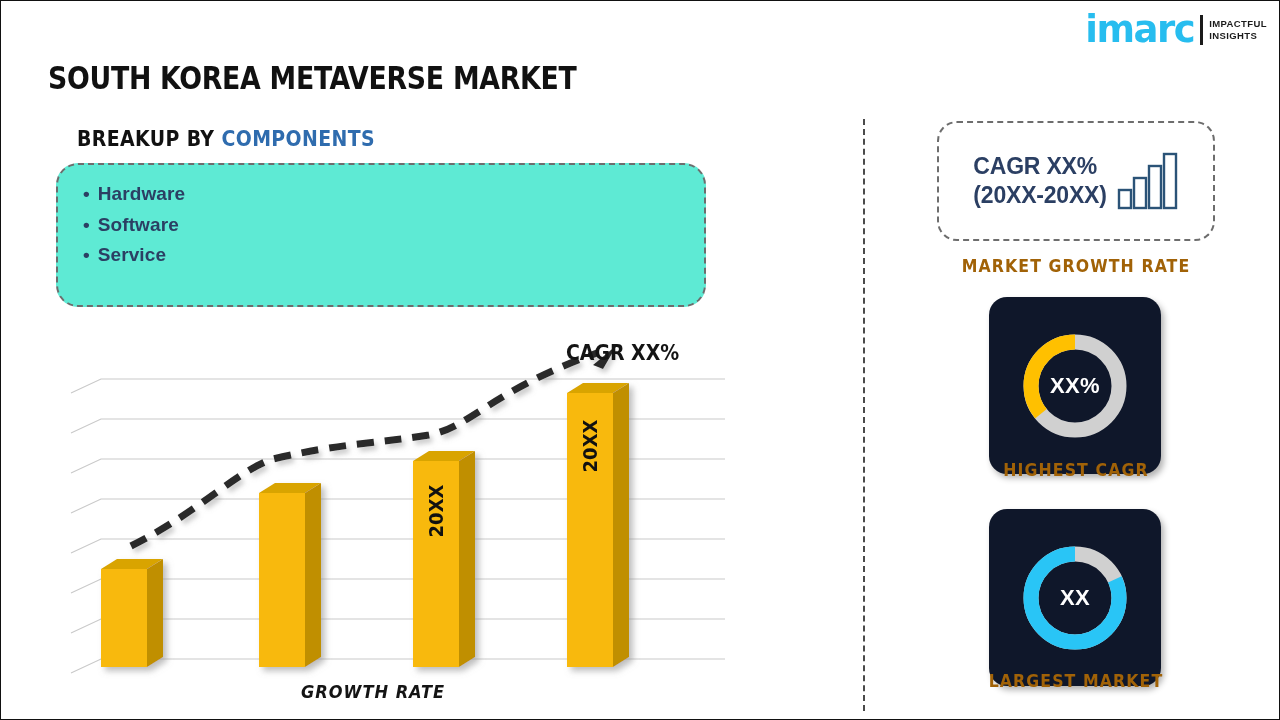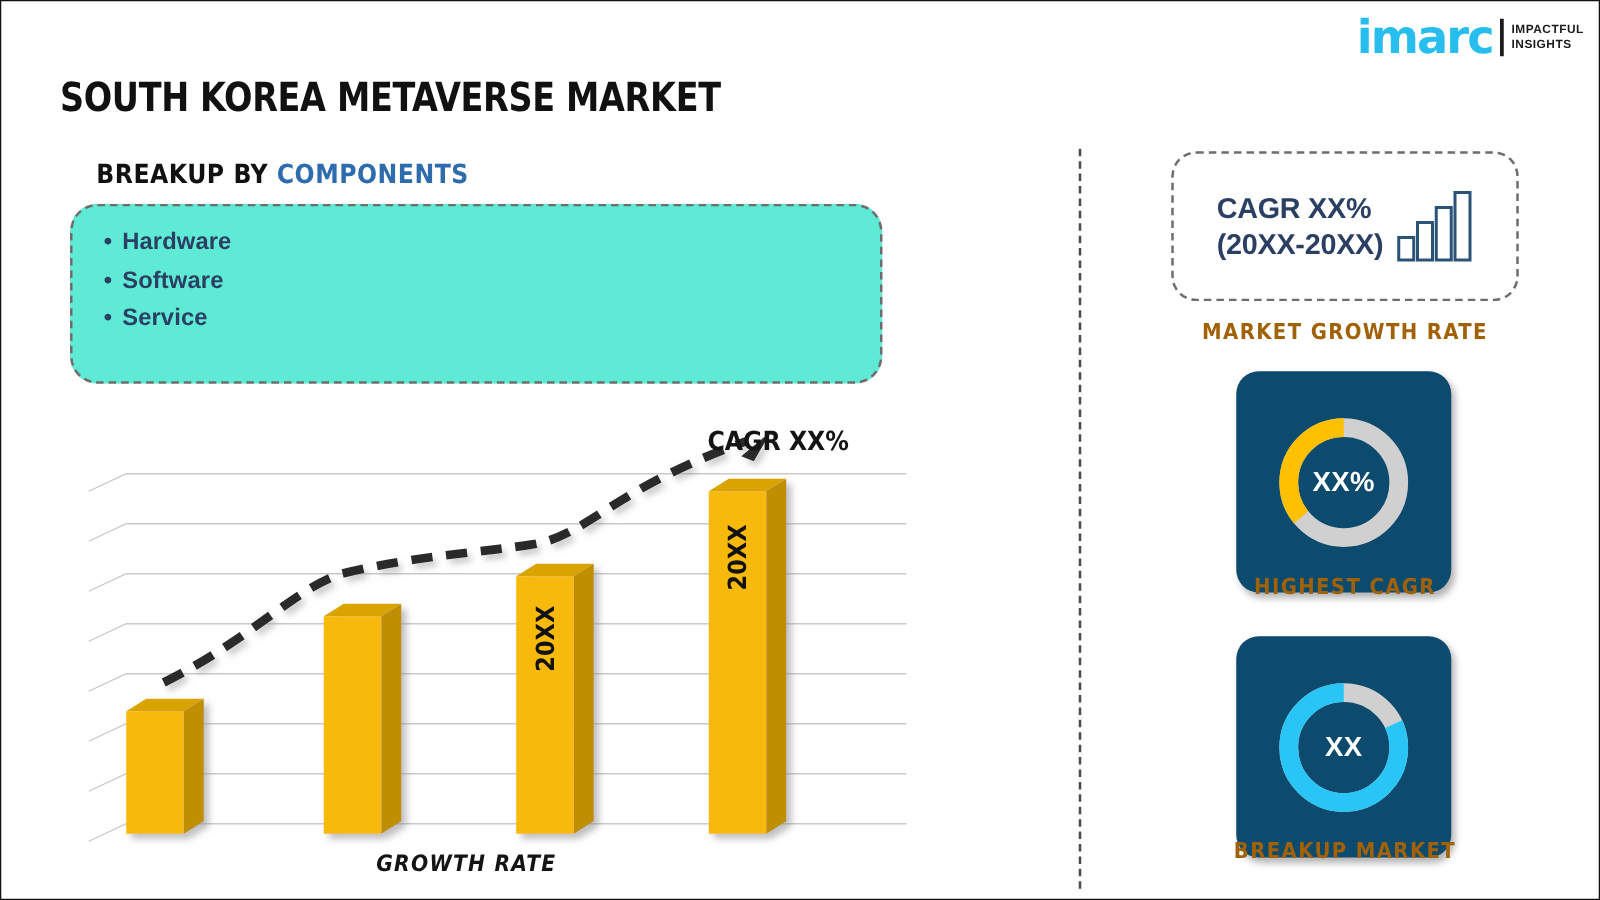--- a/index.html
+++ b/index.html
@@ -187,21 +187,21 @@
   }
   .cap-growth { top: 255px; }
   .cap-cagr { top: 459px; }
   .cap-market { top: 670px; }
 
   .donut-card {
     position: absolute;
     left: 988px;
     width: 172px;
     height: 177px;
-    background: #0c4a6e;
+    background: #0f172a;
     border-radius: 18px;
     box-shadow: 3px 4px 6px rgba(0,0,0,0.3);
     display: flex;
     align-items: center;
     justify-content: center;
   }
   .card-cagr { top: 296px; }
   .card-market { top: 508px; }
   .donut-wrap { position: relative; width: 120px; height: 120px; }
   .donut-label {
@@ -331,15 +331,15 @@
 
   <div class="donut-card card-market">
     <div class="donut-wrap">
       <svg width="120" height="120" viewBox="0 0 120 120">
         <circle cx="60" cy="60" r="44" fill="none" stroke="#D0D0D0" stroke-width="15"></circle>
         <circle cx="60" cy="60" r="44" fill="none" stroke="#29C5F6" stroke-width="15" stroke-dasharray="226.7 49.7" stroke-dashoffset="-49.7" transform="rotate(-90 60 60)"></circle>
       </svg>
       <div class="donut-label">XX</div>
     </div>
   </div>
-  <div class="cap cap-market">BREAKUP MARKET</div>
+  <div class="cap cap-market">LARGEST MARKET</div>
 
 </div>
 
 </body></html>

